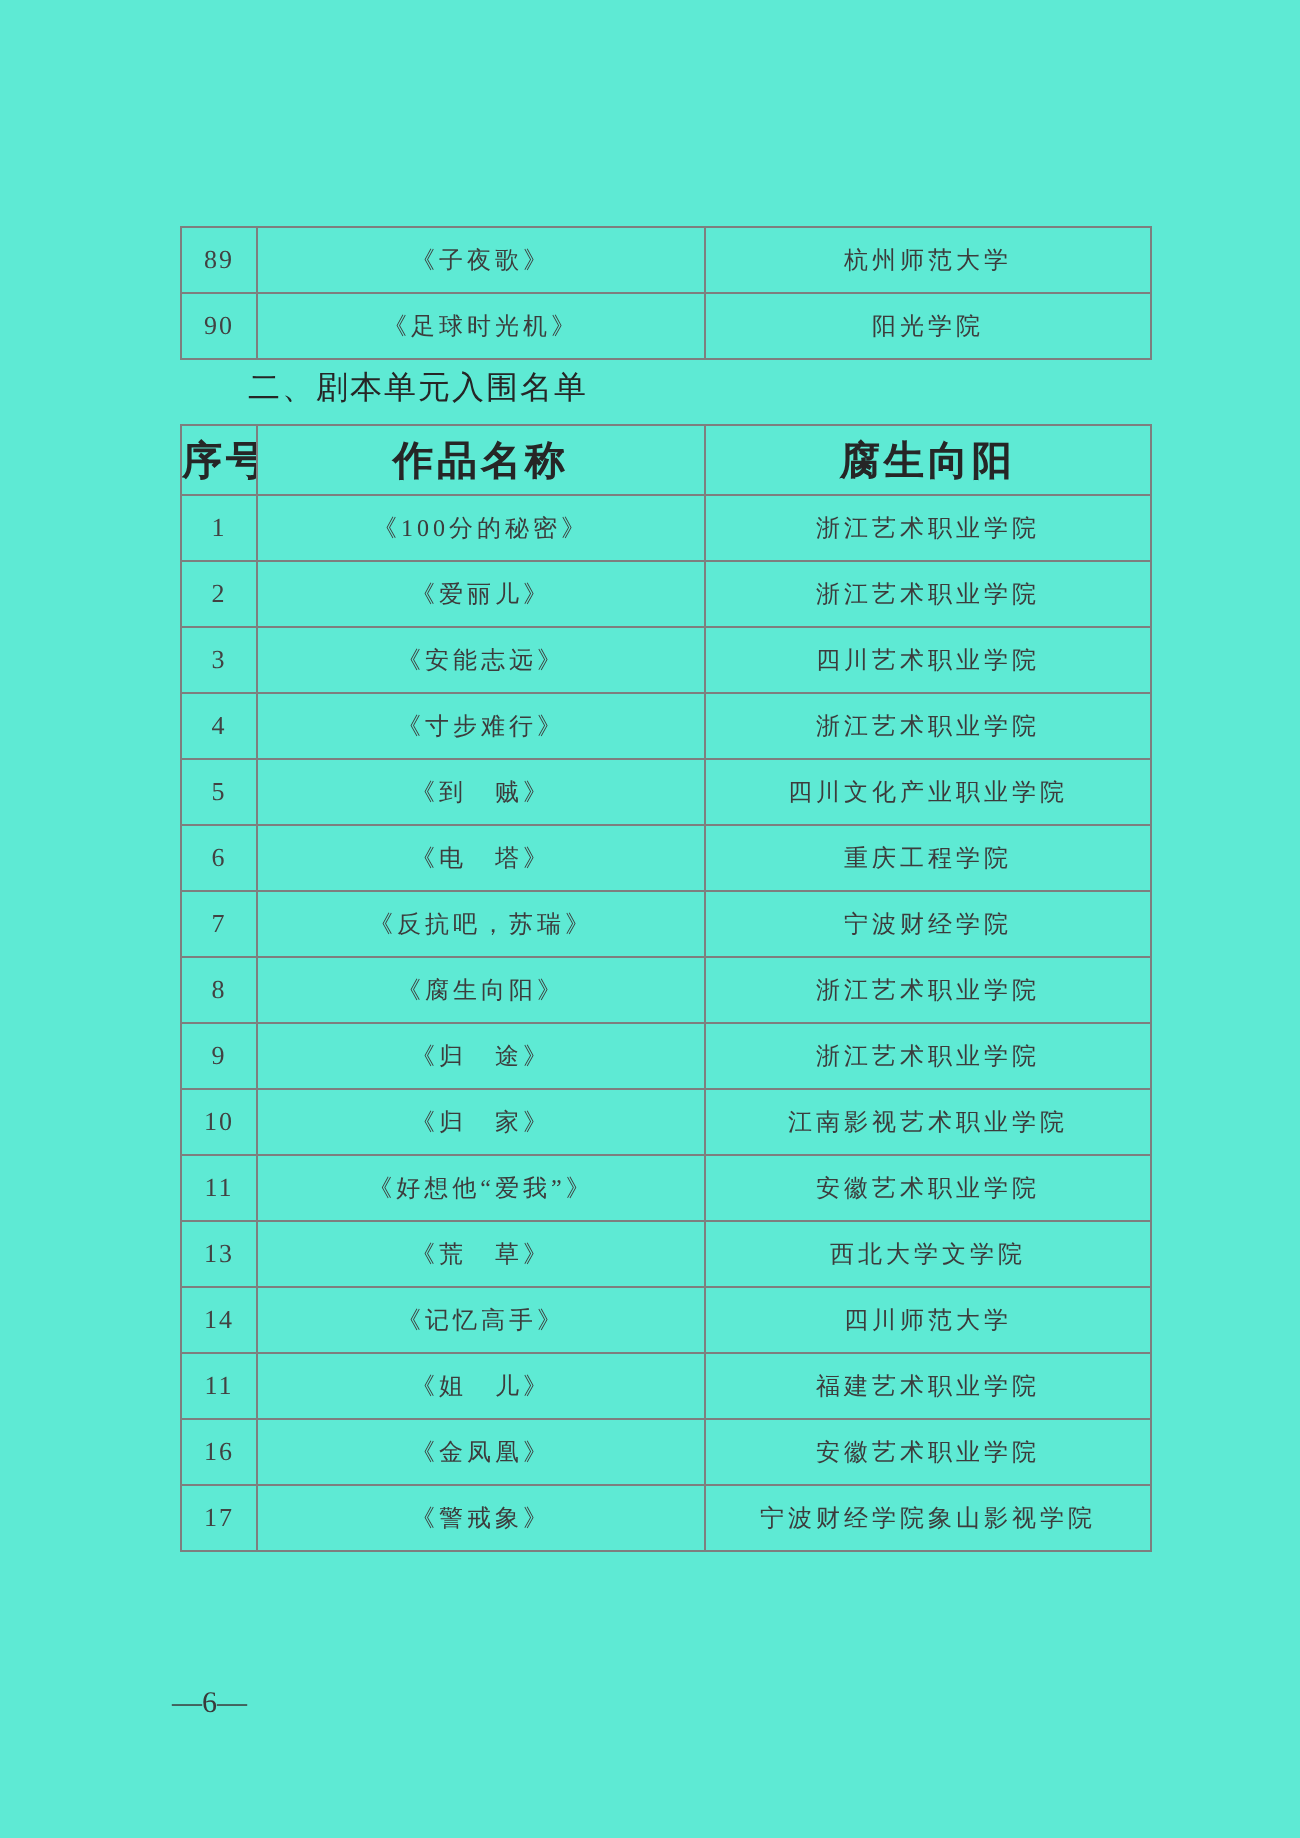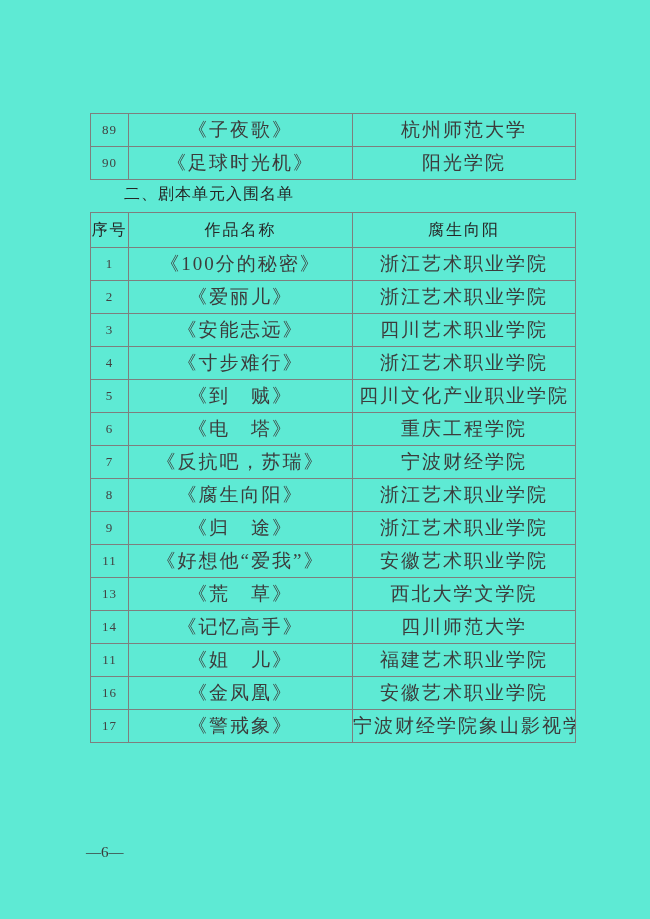--- a/index.html
+++ b/index.html
@@ -31,33 +31,33 @@
   .doc-table td, .doc-table th {
     border: 1px solid #7e7e7e;
     text-align: center;
     vertical-align: middle;
     padding: 0;
     overflow: hidden;
     white-space: nowrap;
   }
   .doc-table td {
     height: 32px;
-    font-size: 19px;
+    font-size: 12px;
     letter-spacing: 2px;
     color: #3c3c3c;
   }
   .doc-table td.cell-no {
     font-size: 13px;
     letter-spacing: 1px;
     color: #424242;
   }
   #table-main thead th {
     height: 34px;
-    font-size: 16px;
-    font-weight: normal;
+    font-size: 20px;
+    font-weight: bold;
     letter-spacing: 2px;
     color: #262626;
   }
   .section-heading {
     position: absolute;
     left: 124px;
     top: 184px;
     font-size: 16px;
     font-weight: normal;
     letter-spacing: 1px;
@@ -152,20 +152,25 @@
           <td class="cell-no">8</td>
           <td class="cell-title">《腐生向阳》</td>
           <td class="cell-school">浙江艺术职业学院</td>
         </tr>
         <tr>
           <td class="cell-no">9</td>
           <td class="cell-title">《归　途》</td>
           <td class="cell-school">浙江艺术职业学院</td>
         </tr>
         <tr>
+          <td class="cell-no">10</td>
+          <td class="cell-title">《归　家》</td>
+          <td class="cell-school">江南影视艺术职业学院</td>
+        </tr>
+        <tr>
           <td class="cell-no">11</td>
           <td class="cell-title">《好想他“爱我”》</td>
           <td class="cell-school">安徽艺术职业学院</td>
         </tr>
         <tr>
           <td class="cell-no">13</td>
           <td class="cell-title">《荒　草》</td>
           <td class="cell-school">西北大学文学院</td>
         </tr>
         <tr>

